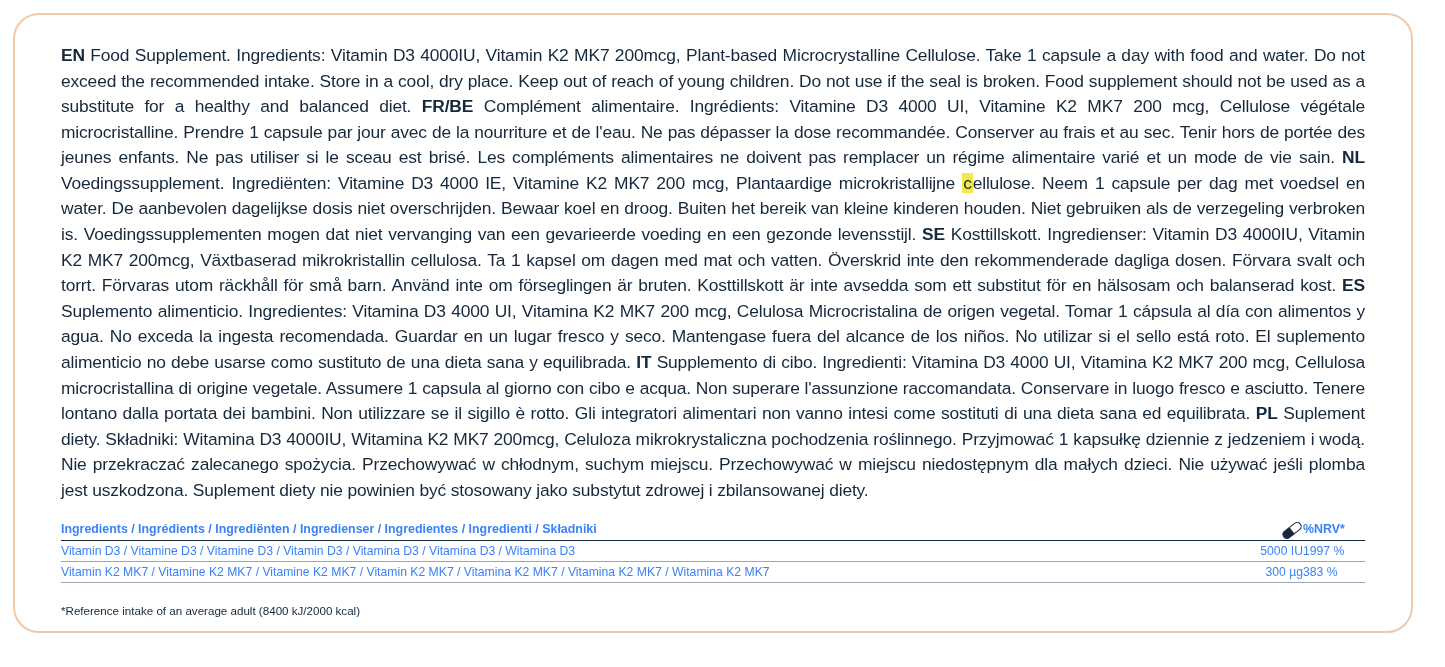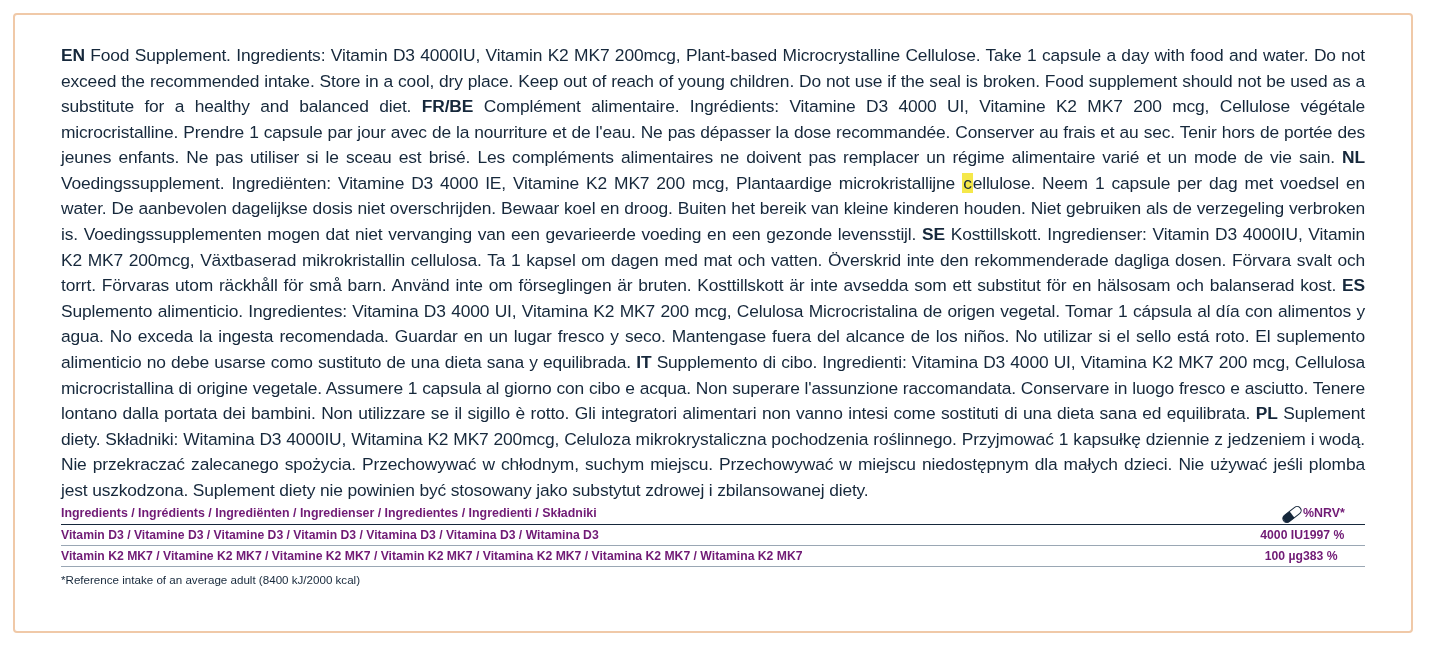--- a/index.html
+++ b/index.html
@@ -14,21 +14,21 @@
     color: #1b2a3a;
     overflow: hidden;
   }
   .label-card {
     position: absolute;
     left: 13px;
     top: 13px;
     width: 1400px;
     height: 620px;
     border: 2px solid #f0c9a8;
-    border-radius: 4px;
+    border-radius: 26px;
     box-sizing: border-box;
     padding: 28px 46px 18px 46px;
     background: #ffffff;
   }
   .body-text {
     font-size: 17.4px;
     line-height: 1.47;
     text-align: justify;
     text-justify: inter-word;
     color: #16283b;
@@ -36,30 +36,31 @@
     margin: 0;
   }
   .body-text .lang {
     font-weight: bold;
   }
   .highlight {
     background: #f5e84a;
     padding: 0 1px;
   }
   .nutri-table {
+    margin-top: 16px;
     width: 100%;
     border-collapse: collapse;
     font-size: 12.2px;
-    color: #701a75;
+    color: #3b82f6;
   }
   .nutri-table th,
   .nutri-table td {
     text-align: left;
     padding: 3px 0 3px 0;
-    font-weight: bold;
+    font-weight: normal;
     vertical-align: bottom;
   }
   .nutri-table thead th {
     border-bottom: 1.6px solid #16283b;
     font-weight: bold;
     font-size: 12.4px;
     padding-bottom: 4px;
   }
   .nutri-table tbody tr td {
     border-bottom: 0.9px solid #9aa7b4;
@@ -83,21 +84,21 @@
     transform: rotate(-38deg);
     width: 22px;
     height: 9px;
     border-radius: 5px;
     background: linear-gradient(90deg, #16283b 0 50%, #ffffff 50% 100%);
     border: 1.3px solid #16283b;
     box-sizing: border-box;
     vertical-align: middle;
   }
   .footnote {
-    margin-top: 6px;
+    margin-top: 21px;
     font-size: 11.6px;
     color: #16283b;
   }
 </style>
 </head>
 <body>
 
 <div class="label-card">
 
   <p class="body-text">
@@ -110,25 +111,25 @@
         <th>Ingredients / Ingrédients / Ingrediënten / Ingredienser / Ingredientes / Ingredienti / Składniki</th>
         <th class="head-icon-cell">
           <span class="capsule-icon"></span>
         </th>
         <th class="col-nrv">%NRV*</th>
       </tr>
     </thead>
     <tbody>
       <tr>
         <td>Vitamin D3 / Vitamine D3 / Vitamine D3 / Vitamin D3 / Vitamina D3 / Vitamina D3 / Witamina D3</td>
-        <td class="col-amount">4000 IU</td>
+        <td class="col-amount">5000 IU</td>
         <td class="col-nrv">1997 %</td>
       </tr>
       <tr>
         <td>Vitamin K2 MK7 / Vitamine K2 MK7 / Vitamine K2 MK7 / Vitamin K2 MK7 / Vitamina K2 MK7 / Vitamina K2 MK7 / Witamina K2 MK7</td>
-        <td class="col-amount">100 µg</td>
+        <td class="col-amount">300 µg</td>
         <td class="col-nrv">383 %</td>
       </tr>
     </tbody>
   </table>
 
   <div class="footnote">*Reference intake of an average adult (8400 kJ/2000 kcal)</div>
 </div>
 
 </body></html>

